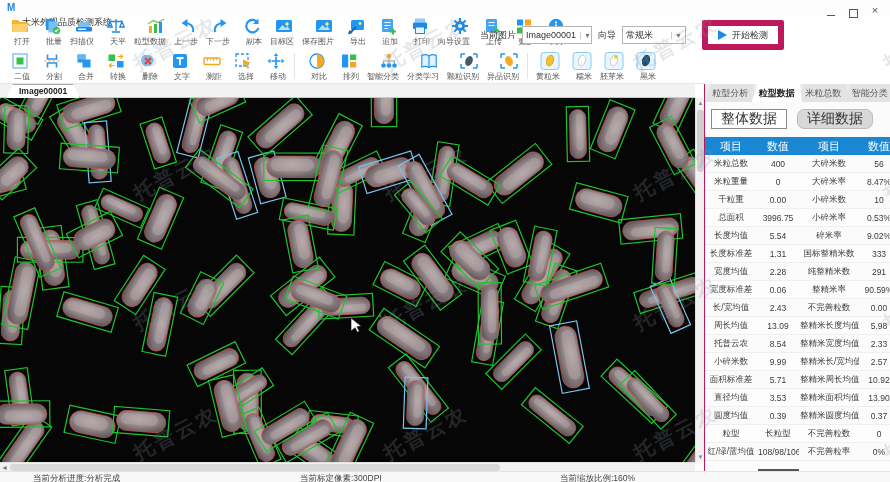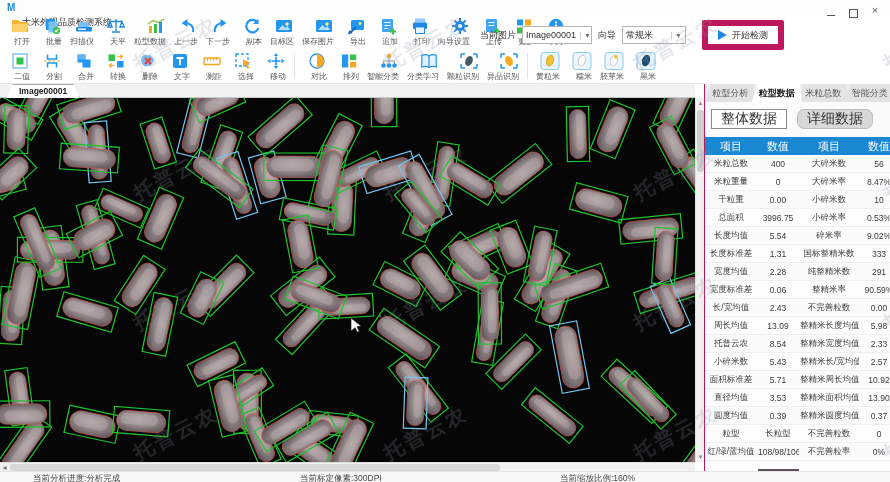--- a/index.html
+++ b/index.html
@@ -981,21 +981,21 @@
             <td>5.98</td>
           </tr>
           <tr>
             <td>托普云农</td>
             <td>8.54</td>
             <td>整精米宽度均值</td>
             <td>2.33</td>
           </tr>
           <tr>
             <td>小碎米数</td>
-            <td>5.43</td>
+            <td>9.99</td>
             <td>整精米长/宽均值</td>
             <td>2.57</td>
           </tr>
           <tr>
             <td>面积标准差</td>
             <td>5.71</td>
             <td>整精米周长均值</td>
             <td>10.92</td>
           </tr>
           <tr>

